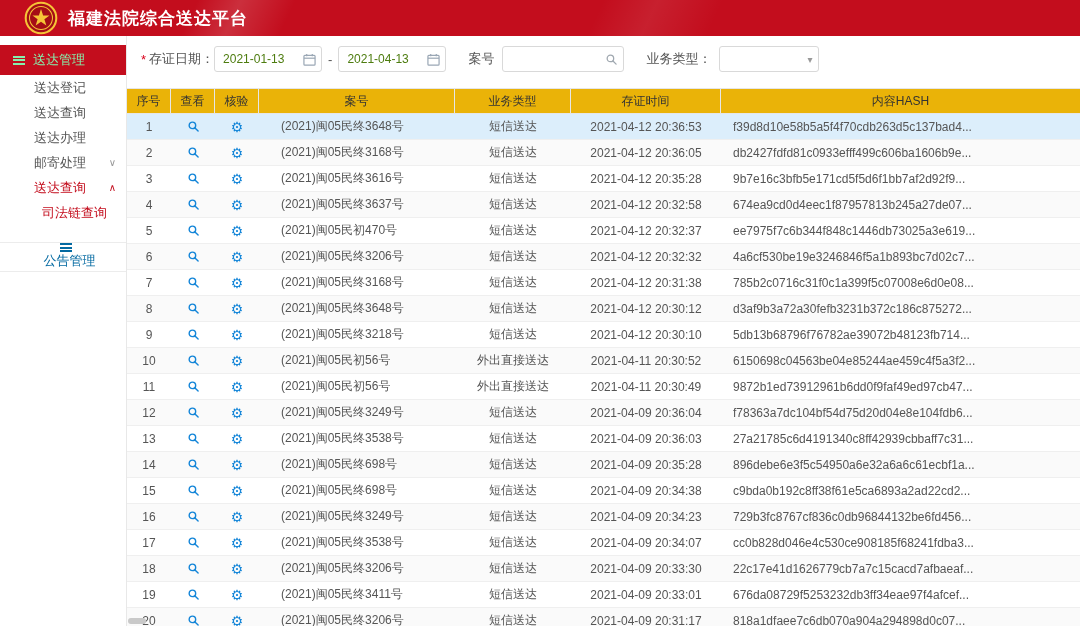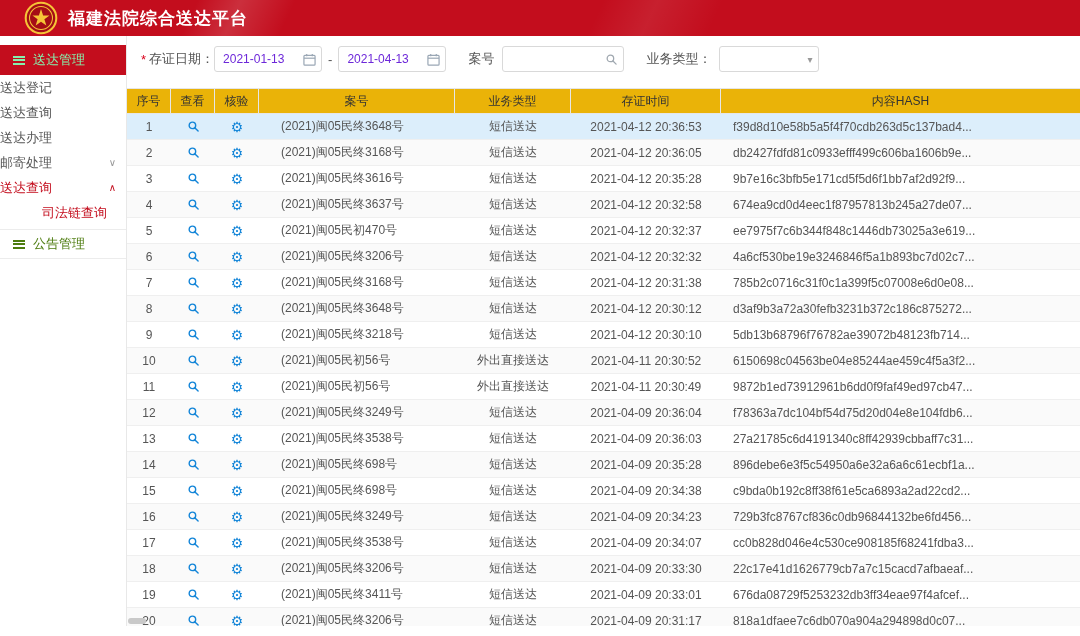--- a/index.html
+++ b/index.html
@@ -16,40 +16,40 @@
   .app-title { color:#fff; font-size:17px; font-weight:bold; letter-spacing:1px; margin-left:10px; z-index:1; }
 
   
   .body { display:flex; height:590px; }
 
   
   .sidebar { width:127px; flex:0 0 auto; border-right:1px solid #e8e8e8; padding-top:9px; background:#fff; }
   .side-item { display:flex; align-items:center; font-size:13px; color:#555; cursor:pointer; }
   .side-item.group { height:30px; padding-left:13px; }
   .side-item.group.active { background:#c30d1d; color:#86efac; }
-  .side-item.sub { height:25px; }
+  .side-item.sub { height:25px; padding-left:34px; }
   .side-item.subsub { height:25px; padding-left:42px; }
   .side-item.red { color:#c30d1d; }
   .side-item .lbl { white-space:nowrap; }
   .hamburger { display:inline-block; width:12px; height:9px; margin-right:8px;
     border-top:2px solid currentColor; border-bottom:2px solid currentColor; position:relative; }
   .hamburger::after { content:""; position:absolute; left:0; right:0; top:50%; margin-top:-1px;
     border-top:2px solid currentColor; }
   .chev { margin-left:auto; margin-right:10px; font-size:10px; color:#999; }
   .side-item.red .chev { color:#c30d1d; }
-  .side-item.bordered { margin-top:4px; border-top:1px solid #ececec; border-bottom:1px solid #ececec;
-    height:30px; color:#4d7c0f; }
+  .side-item.bordered { margin-top:17px; border-top:1px solid #ececec; border-bottom:1px solid #ececec;
+    height:30px; color:#0369a1;flex-direction:column; }
 
   
   .main { flex:1; position:relative; overflow:hidden; }
   .filterbar { height:46px; display:flex; align-items:center; padding-left:14px; font-size:13px; color:#555; }
   .req { color:#d9001b; margin-right:3px; }
   .fld { position:relative; display:inline-flex; align-items:center; }
   .fld input { width:108px; height:26px; border:1px solid #d9d9d9; border-radius:3px; font-size:12px;
-    color:#6d28d9; padding:0 24px 0 8px; outline:none; font-family:inherit; }
+    color:#4d7c0f; padding:0 24px 0 8px; outline:none; font-family:inherit; }
   .fld .suffix { position:absolute; right:6px; display:flex; align-items:center; pointer-events:auto; }
   .sep { margin:0 6px; color:#555; }
   .lblgap { margin-left:22px; margin-right:8px; }
   .fld.case input { width:122px; }
   .selectbox { position:relative; width:100px; height:26px; border:1px solid #d9d9d9; border-radius:3px;
     display:flex; align-items:center; padding:0 20px 0 8px; font-size:12px; color:#333; cursor:pointer; }
   .selectbox .arrow { position:absolute; right:6px; color:#999; font-size:10px; }
 
   
   .table { margin-top:6px; width:100%; font-size:12px; }

